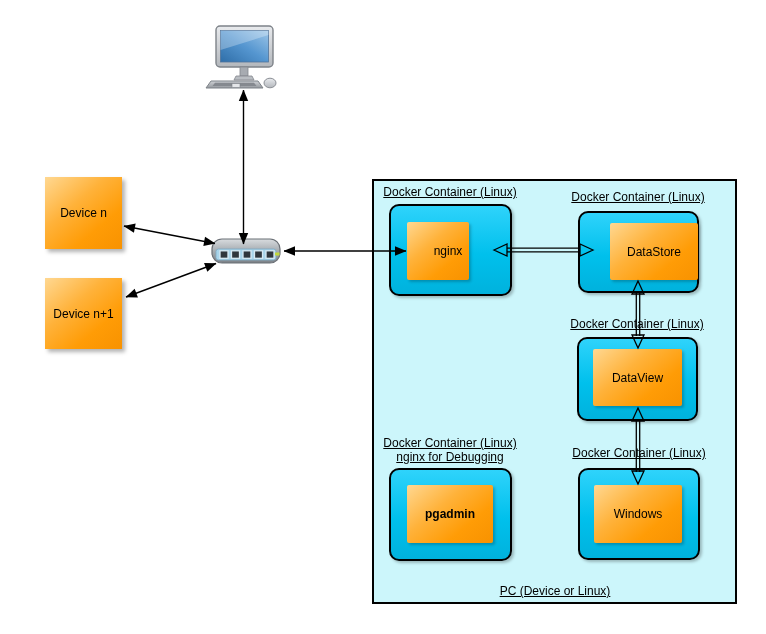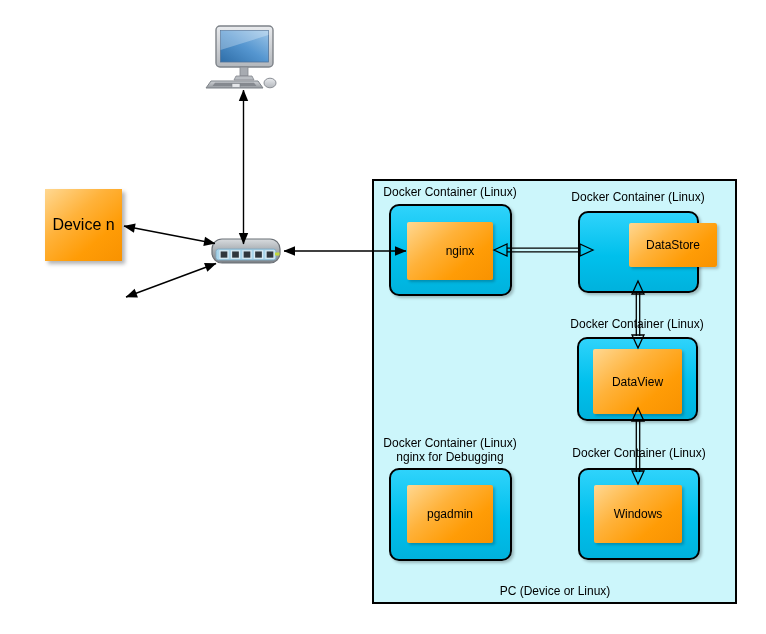--- a/index.html
+++ b/index.html
@@ -1,31 +1,31 @@
 <!DOCTYPE html>
 <html><head>
 <meta charset="utf-8">
 <style>
   html,body{margin:0;padding:0;background:#ffffff;}
   .canvas{position:relative;width:766px;height:634px;background:#ffffff;overflow:hidden;
           font-family:"Liberation Sans", sans-serif;color:#000;}
-  .lbl{position:absolute;font-size:12px;line-height:14px;text-align:center;white-space:pre;}
+  .lbl{position:absolute;font-size:12px;line-height:14px;text-align:center;white-space:pre;text-decoration:underline;}
   .host{position:absolute;left:372px;top:179px;width:365px;height:425px;
         background:#ccf6fb;border:2px solid #000;box-sizing:border-box;}
   .dockerbox{position:absolute;box-sizing:border-box;border:2px solid #000;border-radius:10px;
         background:linear-gradient(180deg,#2fd3fb 0%,#00c0ec 55%,#00b2dd 100%);
         box-shadow:2px 2px 3px rgba(0,0,0,0.25);}
   .appnode{position:absolute;box-sizing:border-box;border-radius:2px;
         background:linear-gradient(140deg,#ffd892 0%,#ffb23a 38%,#ff9c06 70%,#f89200 100%);
         box-shadow:2px 2px 3px rgba(0,0,0,0.22);
         display:flex;align-items:center;justify-content:center;font-size:12px;}
   .devnode{position:absolute;box-sizing:border-box;
         background:linear-gradient(140deg,#ffd892 0%,#ffb23a 38%,#ff9c06 70%,#f89200 100%);
         box-shadow:3px 3px 4px rgba(0,0,0,0.3);
-        display:flex;align-items:center;justify-content:center;font-size:16px;margin-top:12px;}
+        display:flex;align-items:center;justify-content:center;font-size:12px;}
   svg.overlay{position:absolute;left:0;top:0;pointer-events:none;}
   svg.icon{position:absolute;}
 </style>
 </head>
 <body>
 
 <div class="canvas">
 
   <div class="host"></div>
   <div class="lbl" style="left:455px;top:584px;width:200px;">PC (Device or Linux)</div>
@@ -35,27 +35,28 @@
   <div class="lbl" style="left:537px;top:317px;width:200px;">Docker Container (Linux)</div>
   <div class="lbl" style="left:539px;top:446px;width:200px;">Docker Container (Linux)</div>
   <div class="lbl" style="left:350px;top:436px;width:200px;"><span>Docker Container (Linux)</span><br><span>nginx for Debugging</span></div>
 
   <div class="dockerbox" style="left:389px;top:204px;width:123px;height:92px;"></div>
   <div class="dockerbox" style="left:578px;top:211px;width:121px;height:82px;"></div>
   <div class="dockerbox" style="left:577px;top:337px;width:121px;height:84px;"></div>
   <div class="dockerbox" style="left:578px;top:468px;width:122px;height:92px;"></div>
   <div class="dockerbox" style="left:389px;top:468px;width:123px;height:93px;"></div>
 
-  <div class="appnode" style="left:407px;top:222px;width:86px;height:58px;padding-left:20px;">nginx</div>
-  <div class="appnode" style="left:629px;top:223px;width:88px;height:44px;">DataStore</div>
-  <div class="appnode" style="left:593px;top:349px;width:89px;height:65px;">DataView</div>
+  <div class="appnode" style="left:407px;top:222px;width:62px;height:58px;padding-left:20px;">nginx</div>
+  <div class="appnode" style="left:610px;top:223px;width:88px;height:57px;">DataStore</div>
+  <div class="appnode" style="left:593px;top:349px;width:89px;height:57px;">DataView</div>
   <div class="appnode" style="left:594px;top:485px;width:88px;height:58px;">Windows</div>
-  <div class="appnode" style="left:407px;top:485px;width:86px;height:58px;">pgadmin</div>
+  <div class="appnode" style="left:407px;top:485px;width:86px;height:58px;font-weight:bold;">pgadmin</div>
 
   <div class="devnode" style="left:45px;top:177px;width:77px;height:72px;">Device n</div>
+  <div class="devnode" style="left:45px;top:278px;width:77px;height:71px;">Device n+1</div>
 
   <svg class="icon" style="left:203px;top:24px;" width="80" height="68" viewBox="0 0 80 68">
     <defs>
       <linearGradient id="scr" x1="0" y1="1" x2="1" y2="0">
         <stop offset="0" stop-color="#2f6ea8"></stop>
           <stop offset="0.5" stop-color="#5596d0"></stop>
           <stop offset="1" stop-color="#9dc6e8"></stop>
       </linearGradient>
       <linearGradient id="metal" x1="0" y1="0" x2="0" y2="1">
         <stop offset="0" stop-color="#e9ebee"></stop>

